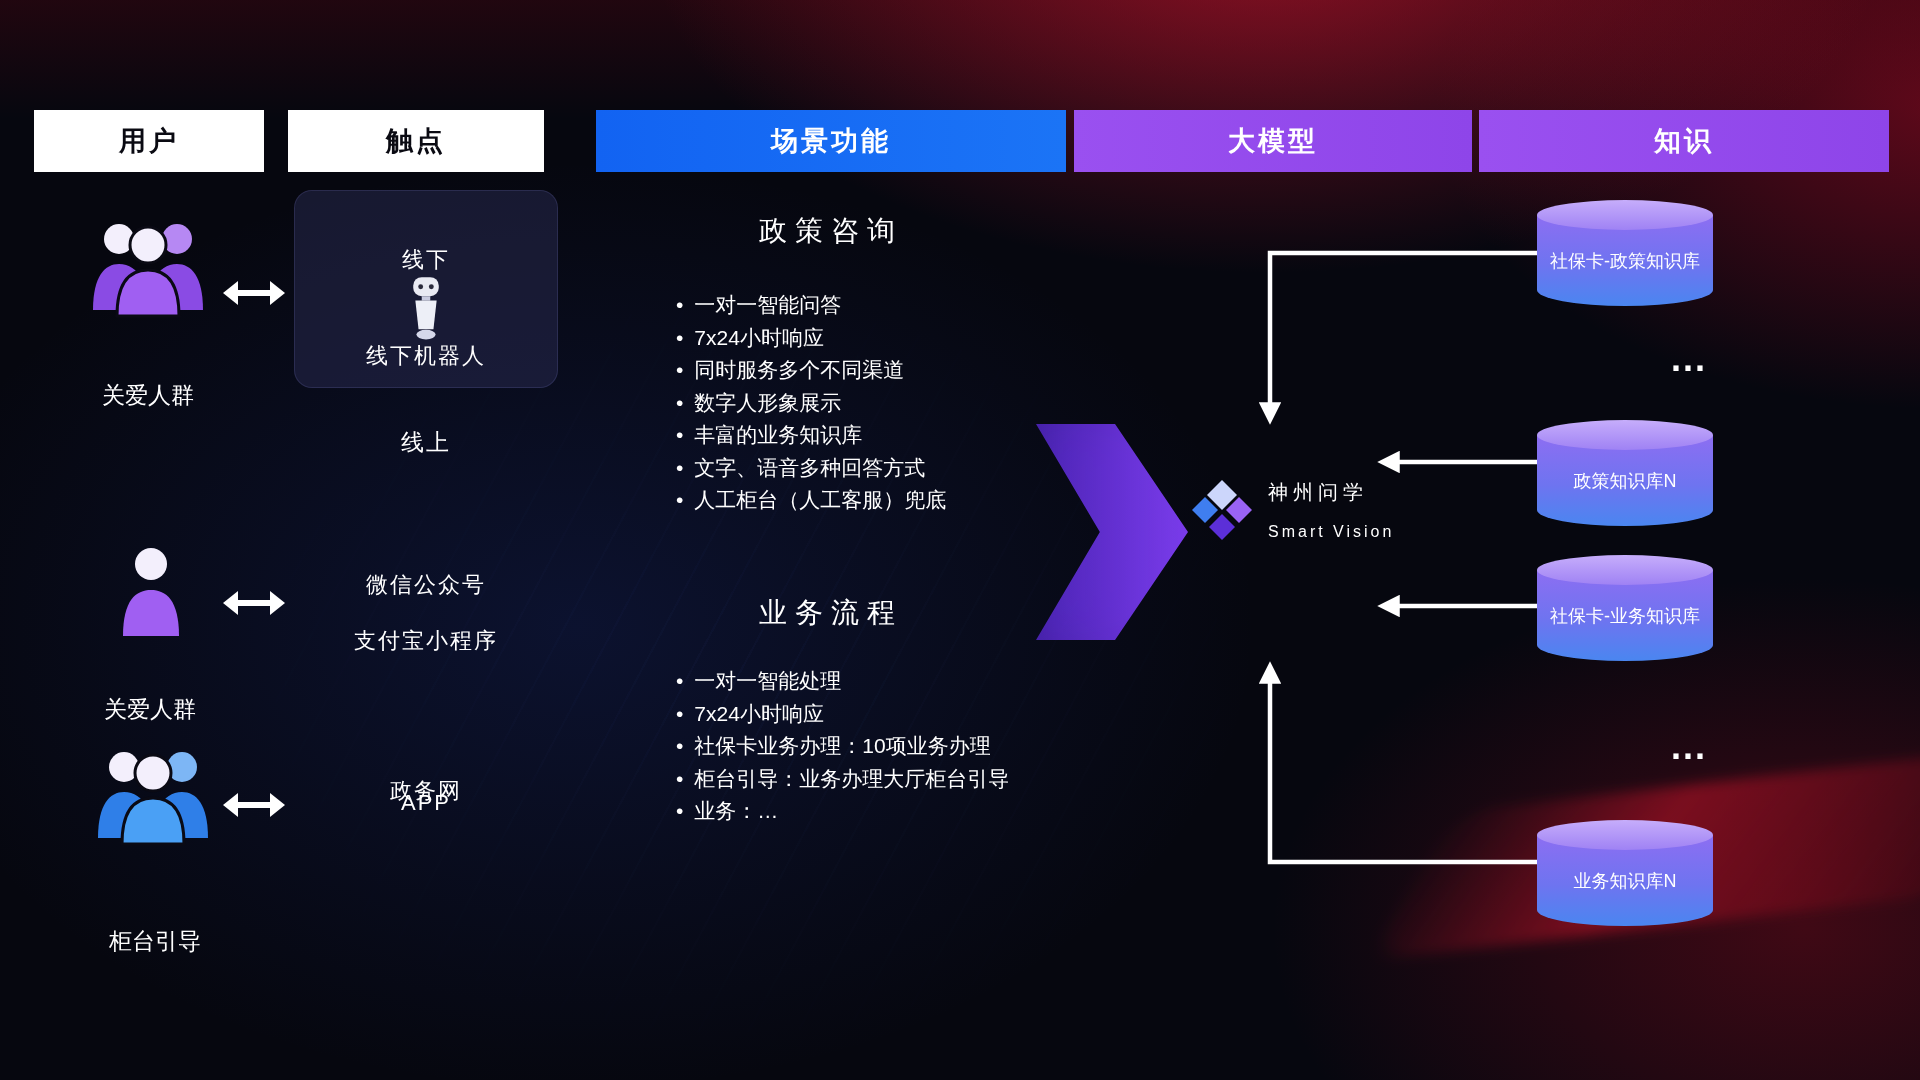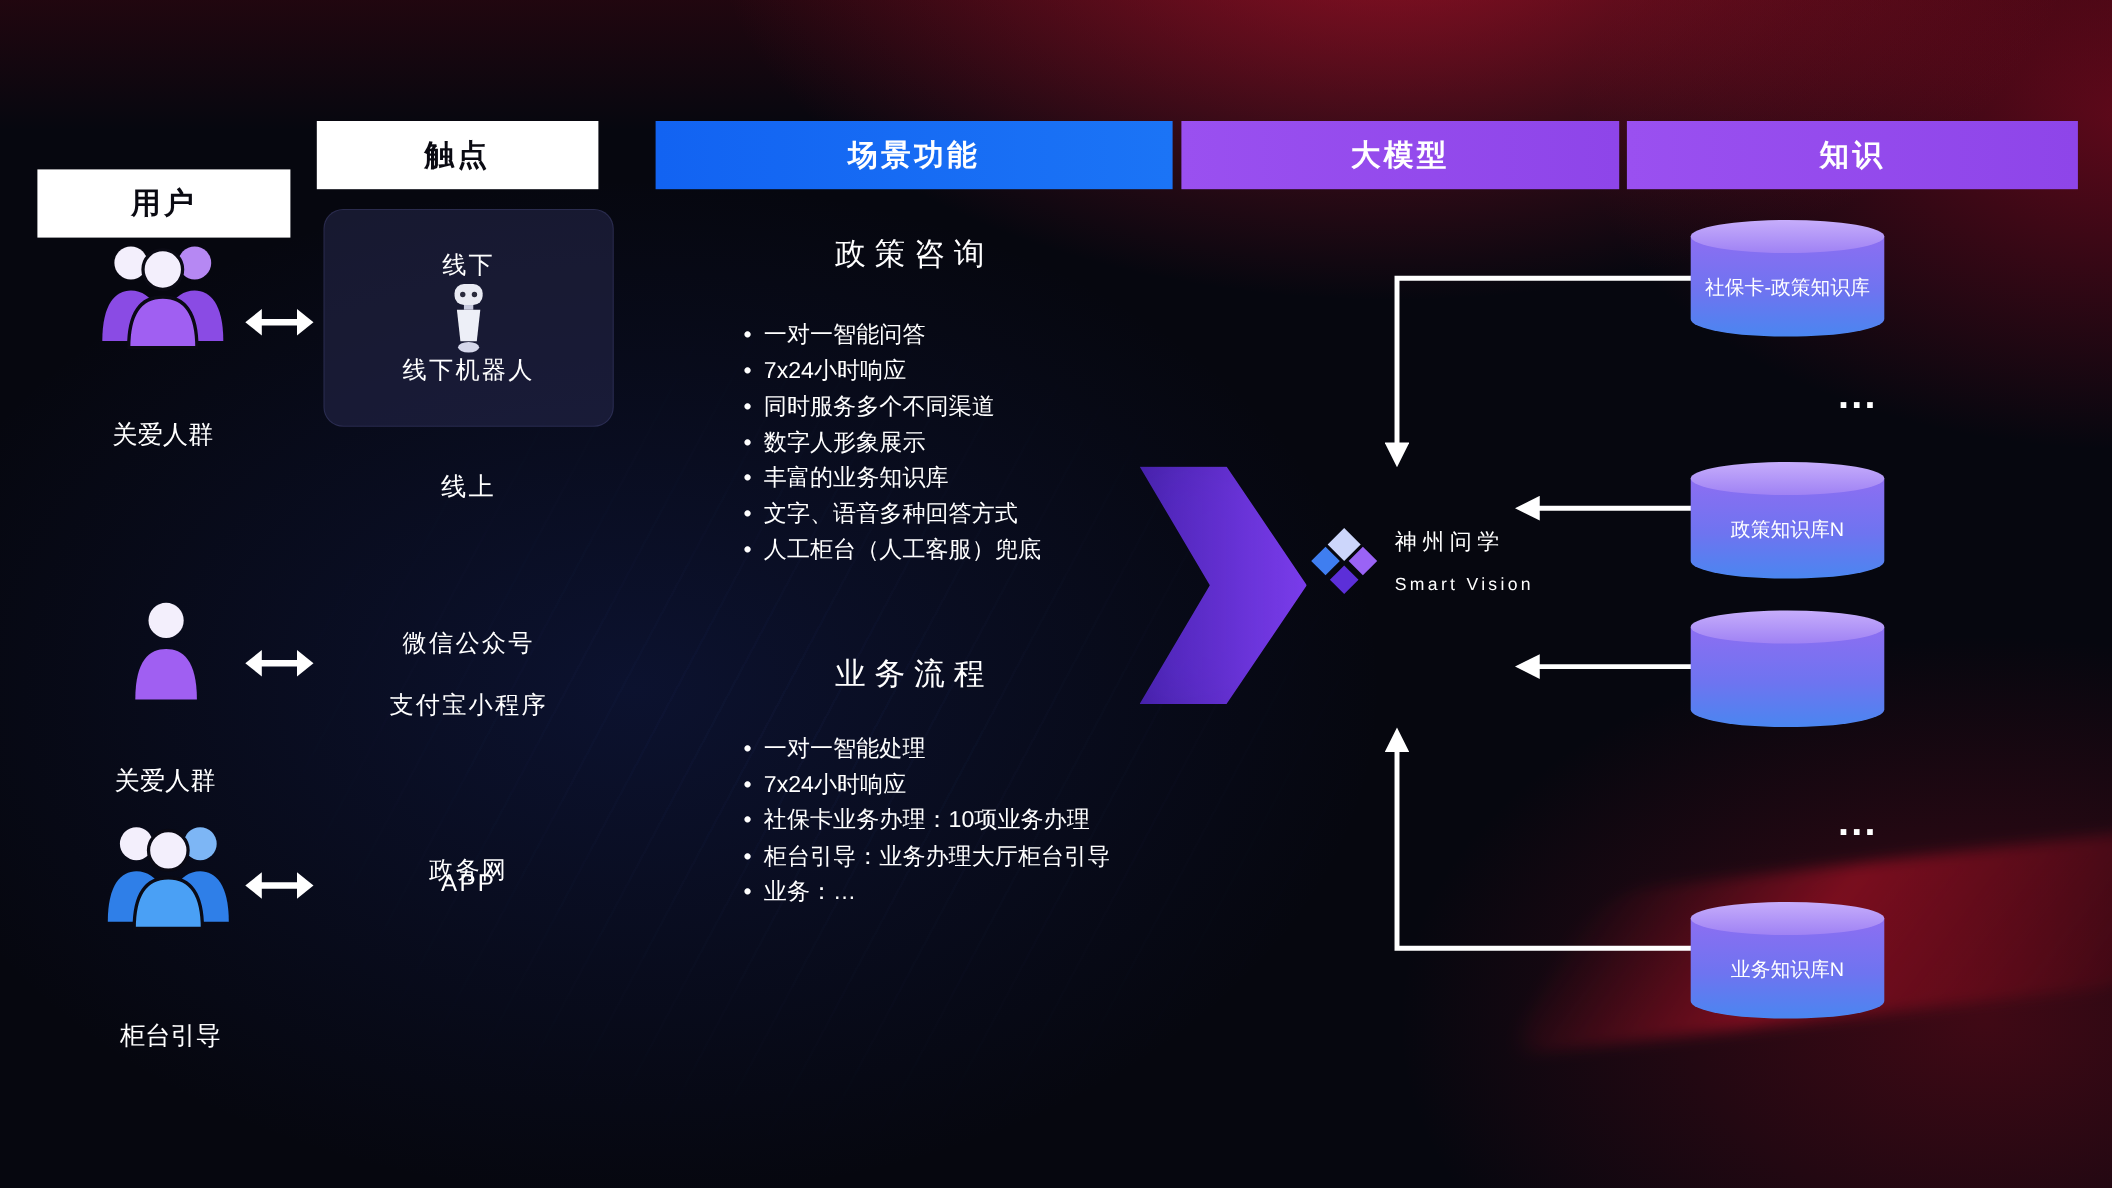--- a/index.html
+++ b/index.html
@@ -38,21 +38,21 @@
   .hd.white { background:#ffffff; color:#0a0a12; }
   .hd.blue  { background:linear-gradient(90deg,#1263f2,#1b74f6); color:#fff; }
   .hd.purple{ background:linear-gradient(90deg,#9a50f0,#8e45e9); color:#fff; }
 
   .ulabel { position:absolute; width:200px; text-align:center; font-size:23px;margin-top:48px; }
 
   .touch-panel {
     position:absolute; left:294px; top:190px; width:264px; height:198px;
     background:rgba(38,40,76,.55); border:1px solid rgba(130,130,210,.18);
     border-radius:18px; display:flex; flex-direction:column;
-    align-items:center; justify-content:center; padding:15px 0 16px;
+    align-items:center; justify-content:flex-end; padding:15px 0 16px;
   }
   .panel-text { font-size:22px; letter-spacing:2px; }
   .tp-text { position:absolute; left:294px; width:264px; text-align:center; font-size:22px; letter-spacing:2px; }
   .tp-online { font-size:23px; }
 
   .sec-title {
     position:absolute; left:596px; width:470px; text-align:center;
     font-size:28px; letter-spacing:8px; font-weight:500;
   }
   .bullets { position:absolute; left:676px; list-style:none; margin:0; padding:0; font-size:21px; }
@@ -92,21 +92,21 @@
     font-size:36px; font-weight:bold; letter-spacing:2px; }
 </style>
 </head>
 <body>
 
 <div class="stage">
   <div class="bg"></div>
   <div class="bg-streaks"></div>
   <div class="red-swoosh"></div>
 
-  <div class="hd white" style="left:34px;   width:230px;margin-top:44px;">用户</div>
+  <div class="hd white" style="left:34px;   width:230px;">用户</div>
   <div class="hd white" style="left:288px;  width:256px;">触点</div>
   <div class="hd blue" style="left:596px;  width:470px;">场景功能</div>
   <div class="hd purple" style="left:1074px; width:398px;">大模型</div>
   <div class="hd purple" style="left:1479px; width:410px;">知识</div>
 
   <svg class="abs" style="left:85px;top:212px" width="126" height="110" viewBox="0 0 126 110">
     <circle cx="34" cy="27" r="15" fill="#f3effc"></circle>
     <path d="M8,98 C8,64 20,52 34,52 C44,52 52,58 56,66 L56,98 Z" fill="#8a4be4"></path>
     <circle cx="92" cy="27" r="15" fill="#b688f3"></circle>
     <path d="M118,98 C118,64 106,52 92,52 C82,52 74,58 70,66 L70,98 Z" fill="#8a4be4"></path>
@@ -222,20 +222,21 @@
   </div>
   <div class="dots" style="top:338px">...</div>
   <div class="cyl" style="top:420px">
     <div class="top"></div>
     <div class="body"></div>
     <div class="label">政策知识库N</div>
   </div>
   <div class="cyl" style="top:555px">
     <div class="top"></div>
     <div class="body"></div>
+    <div class="label">社保卡-业务知识库</div>
   </div>
   <div class="dots" style="top:726px">...</div>
   <div class="cyl" style="top:820px">
     <div class="top"></div>
     <div class="body"></div>
     <div class="label">业务知识库N</div>
   </div>
 </div>
 
 </body></html>

